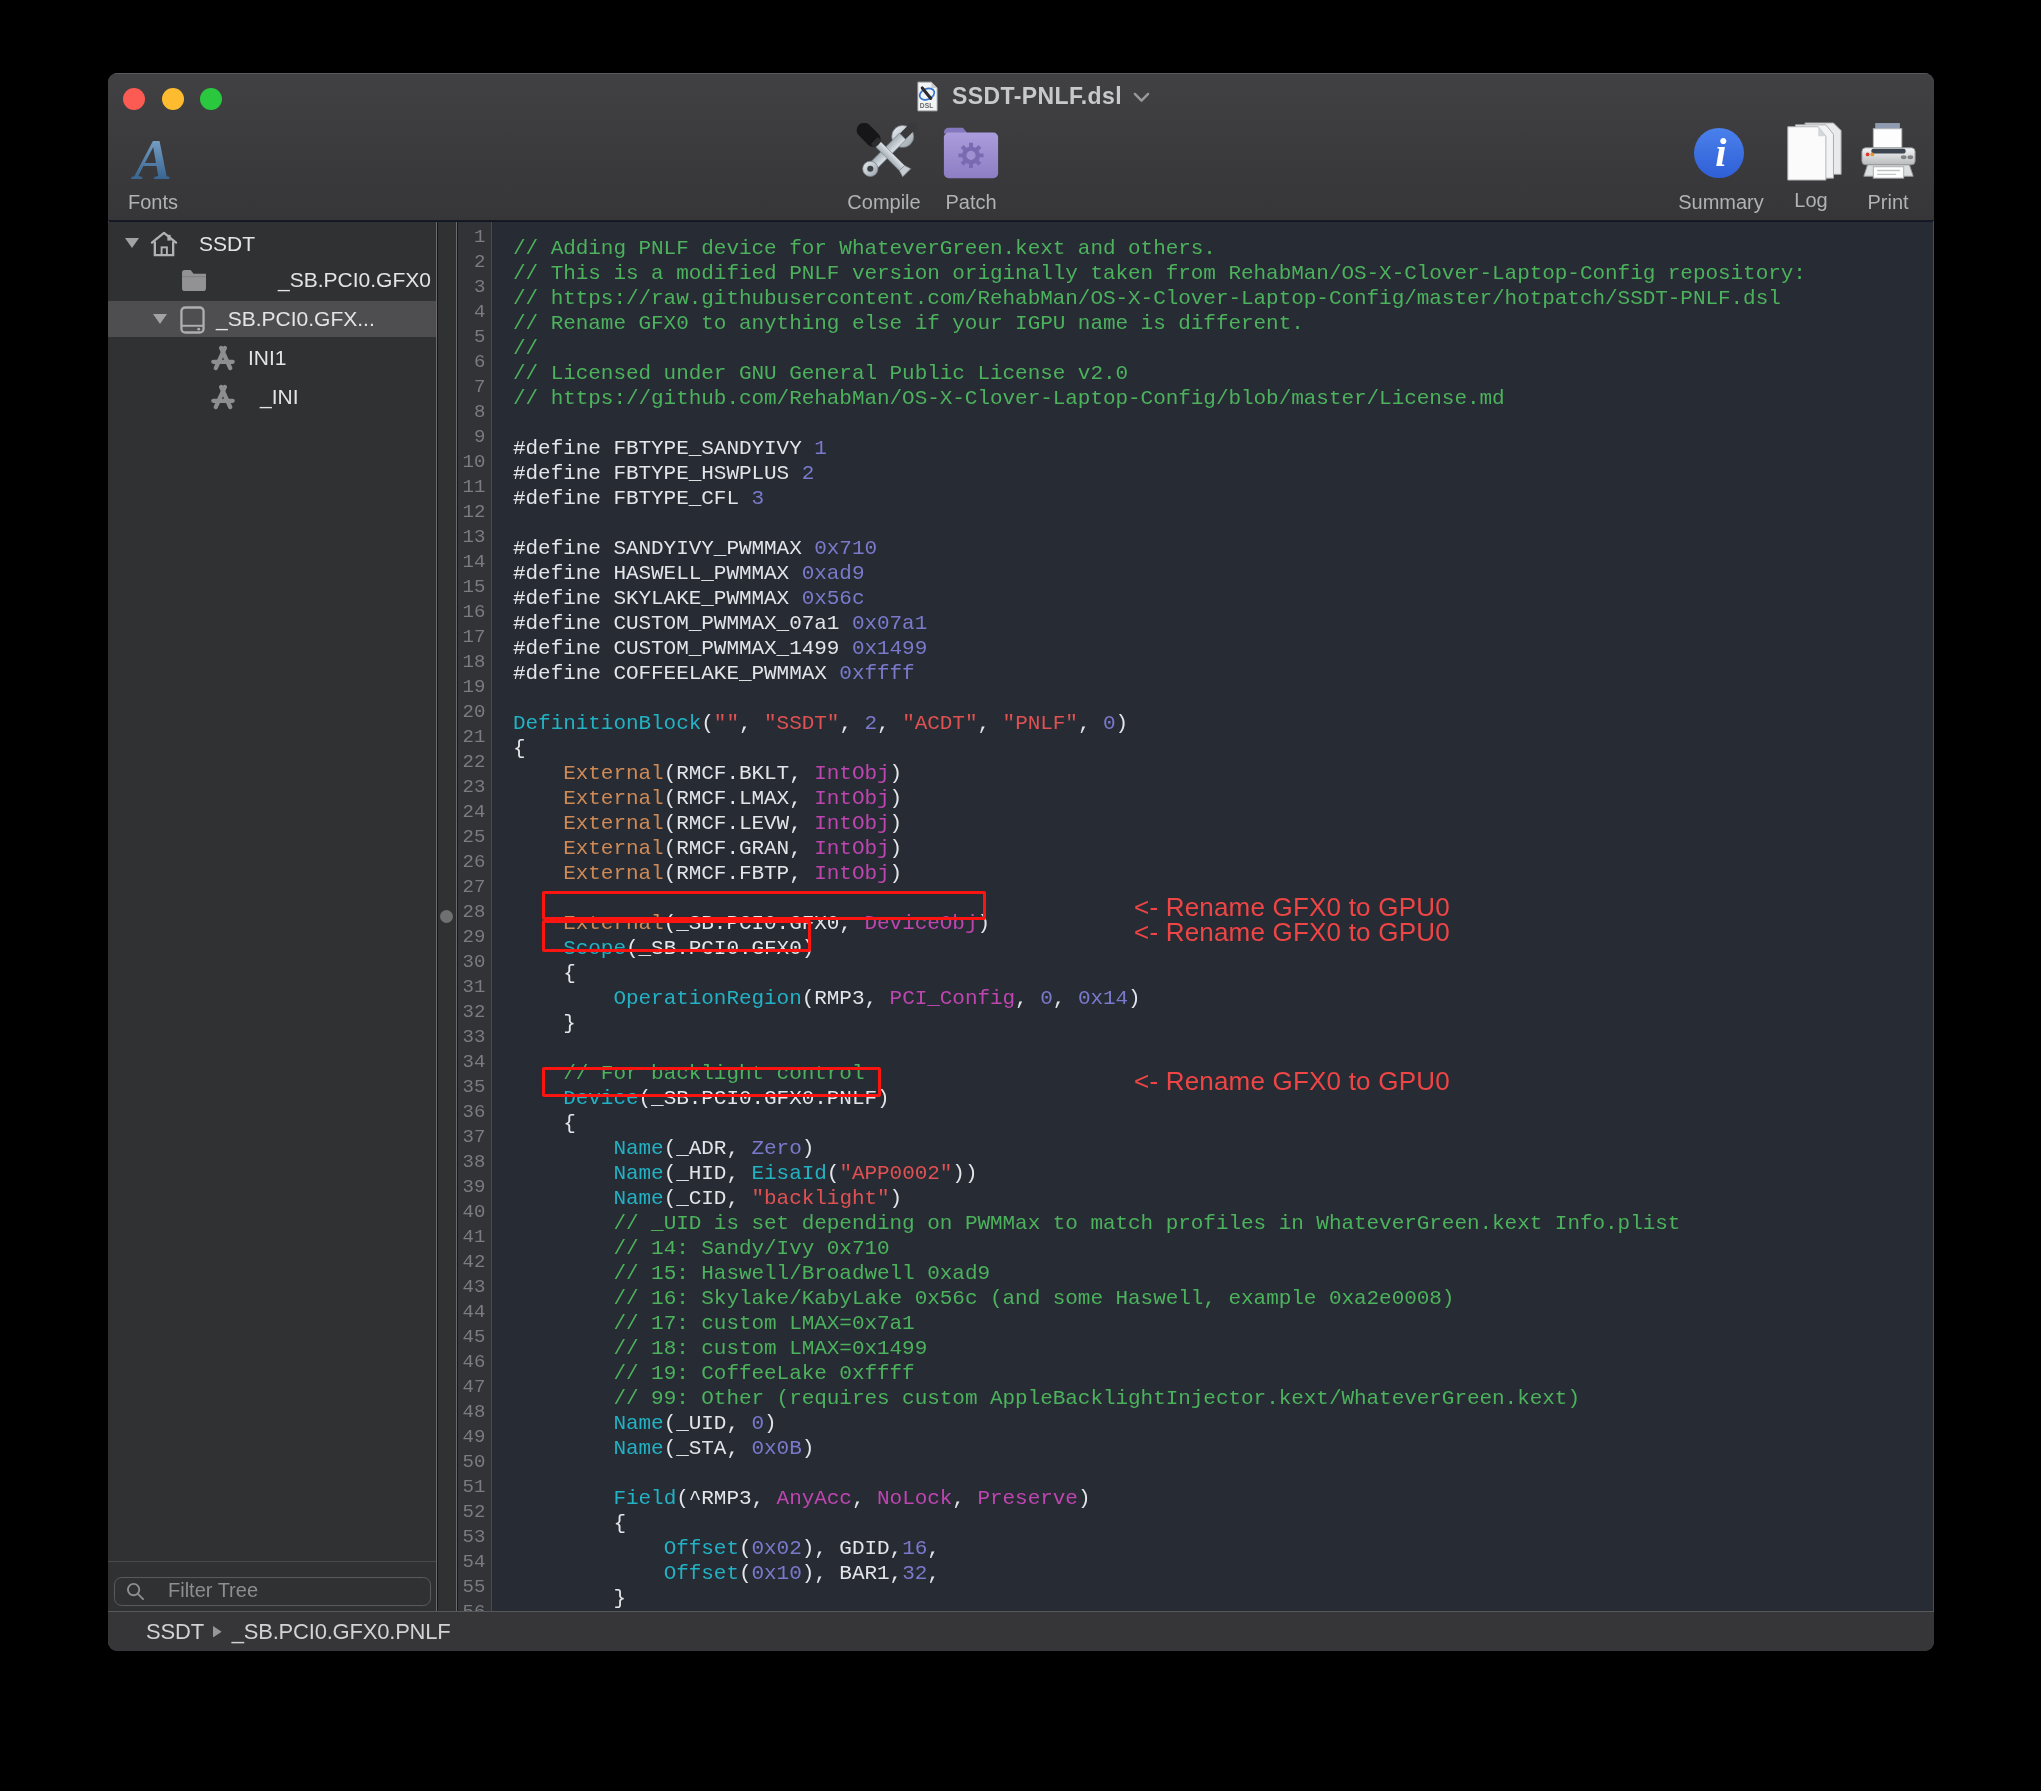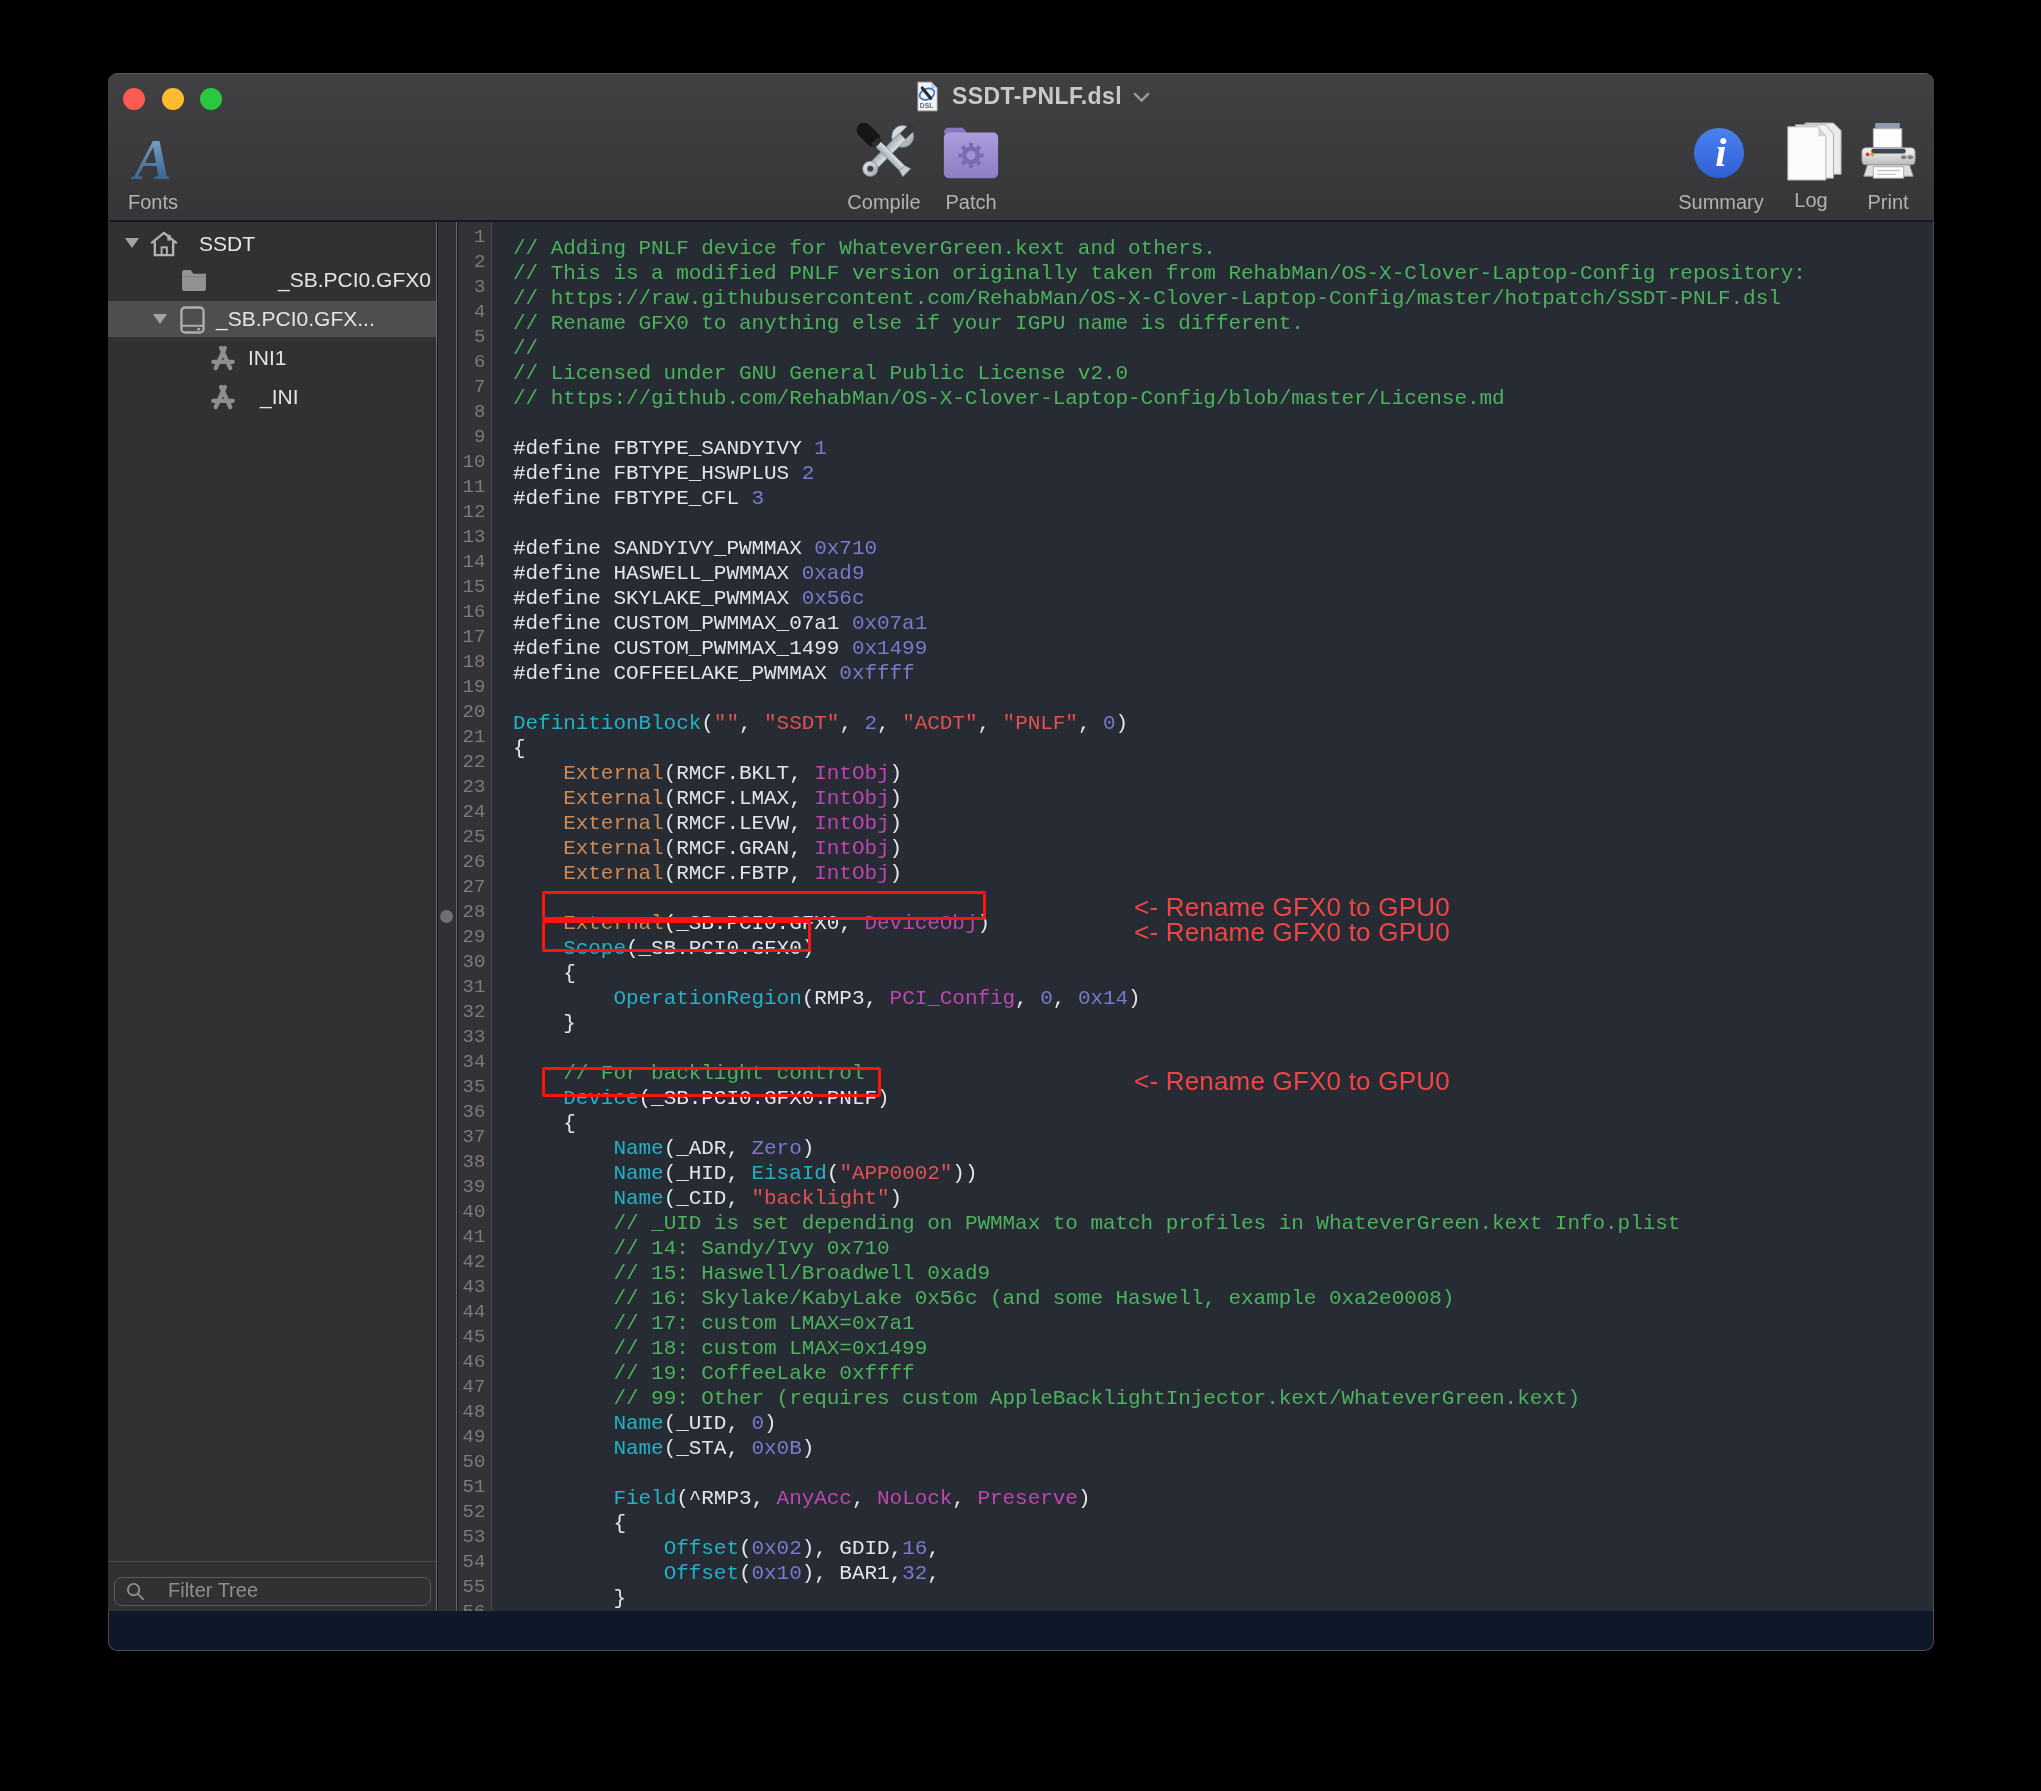--- a/index.html
+++ b/index.html
@@ -313,15 +313,20 @@
 </pre>
       </div>
 
     <div class="redbox" style="left:434px;top:818px;width:444px;height:29px;"></div>
     <div class="redbox" style="left:434px;top:847px;width:269px;height:32px;"></div>
     <div class="redbox" style="left:434px;top:994px;width:339px;height:30px;"></div>
     <div class="ann" style="top:821px;">&lt;- Rename GFX0 to GPU0</div>
     <div class="ann" style="top:846px;">&lt;- Rename GFX0 to GPU0</div>
     <div class="ann" style="top:995px;">&lt;- Rename GFX0 to GPU0</div>
 
+    <div id="statusbar">
+      <div id="statustext">SSDT<svg width="8.6" height="11.5" viewBox="0 0 9 12" style="margin:0 9.6px 1.9px 9.6px;">
+            <polygon points="0,0 9,6 0,12" fill="#97979a"></polygon>
+          </svg>_SB.PCI0.GFX0.PNLF</div>
+    </div>
   </div>
 </div>
 
 
 </body></html>

